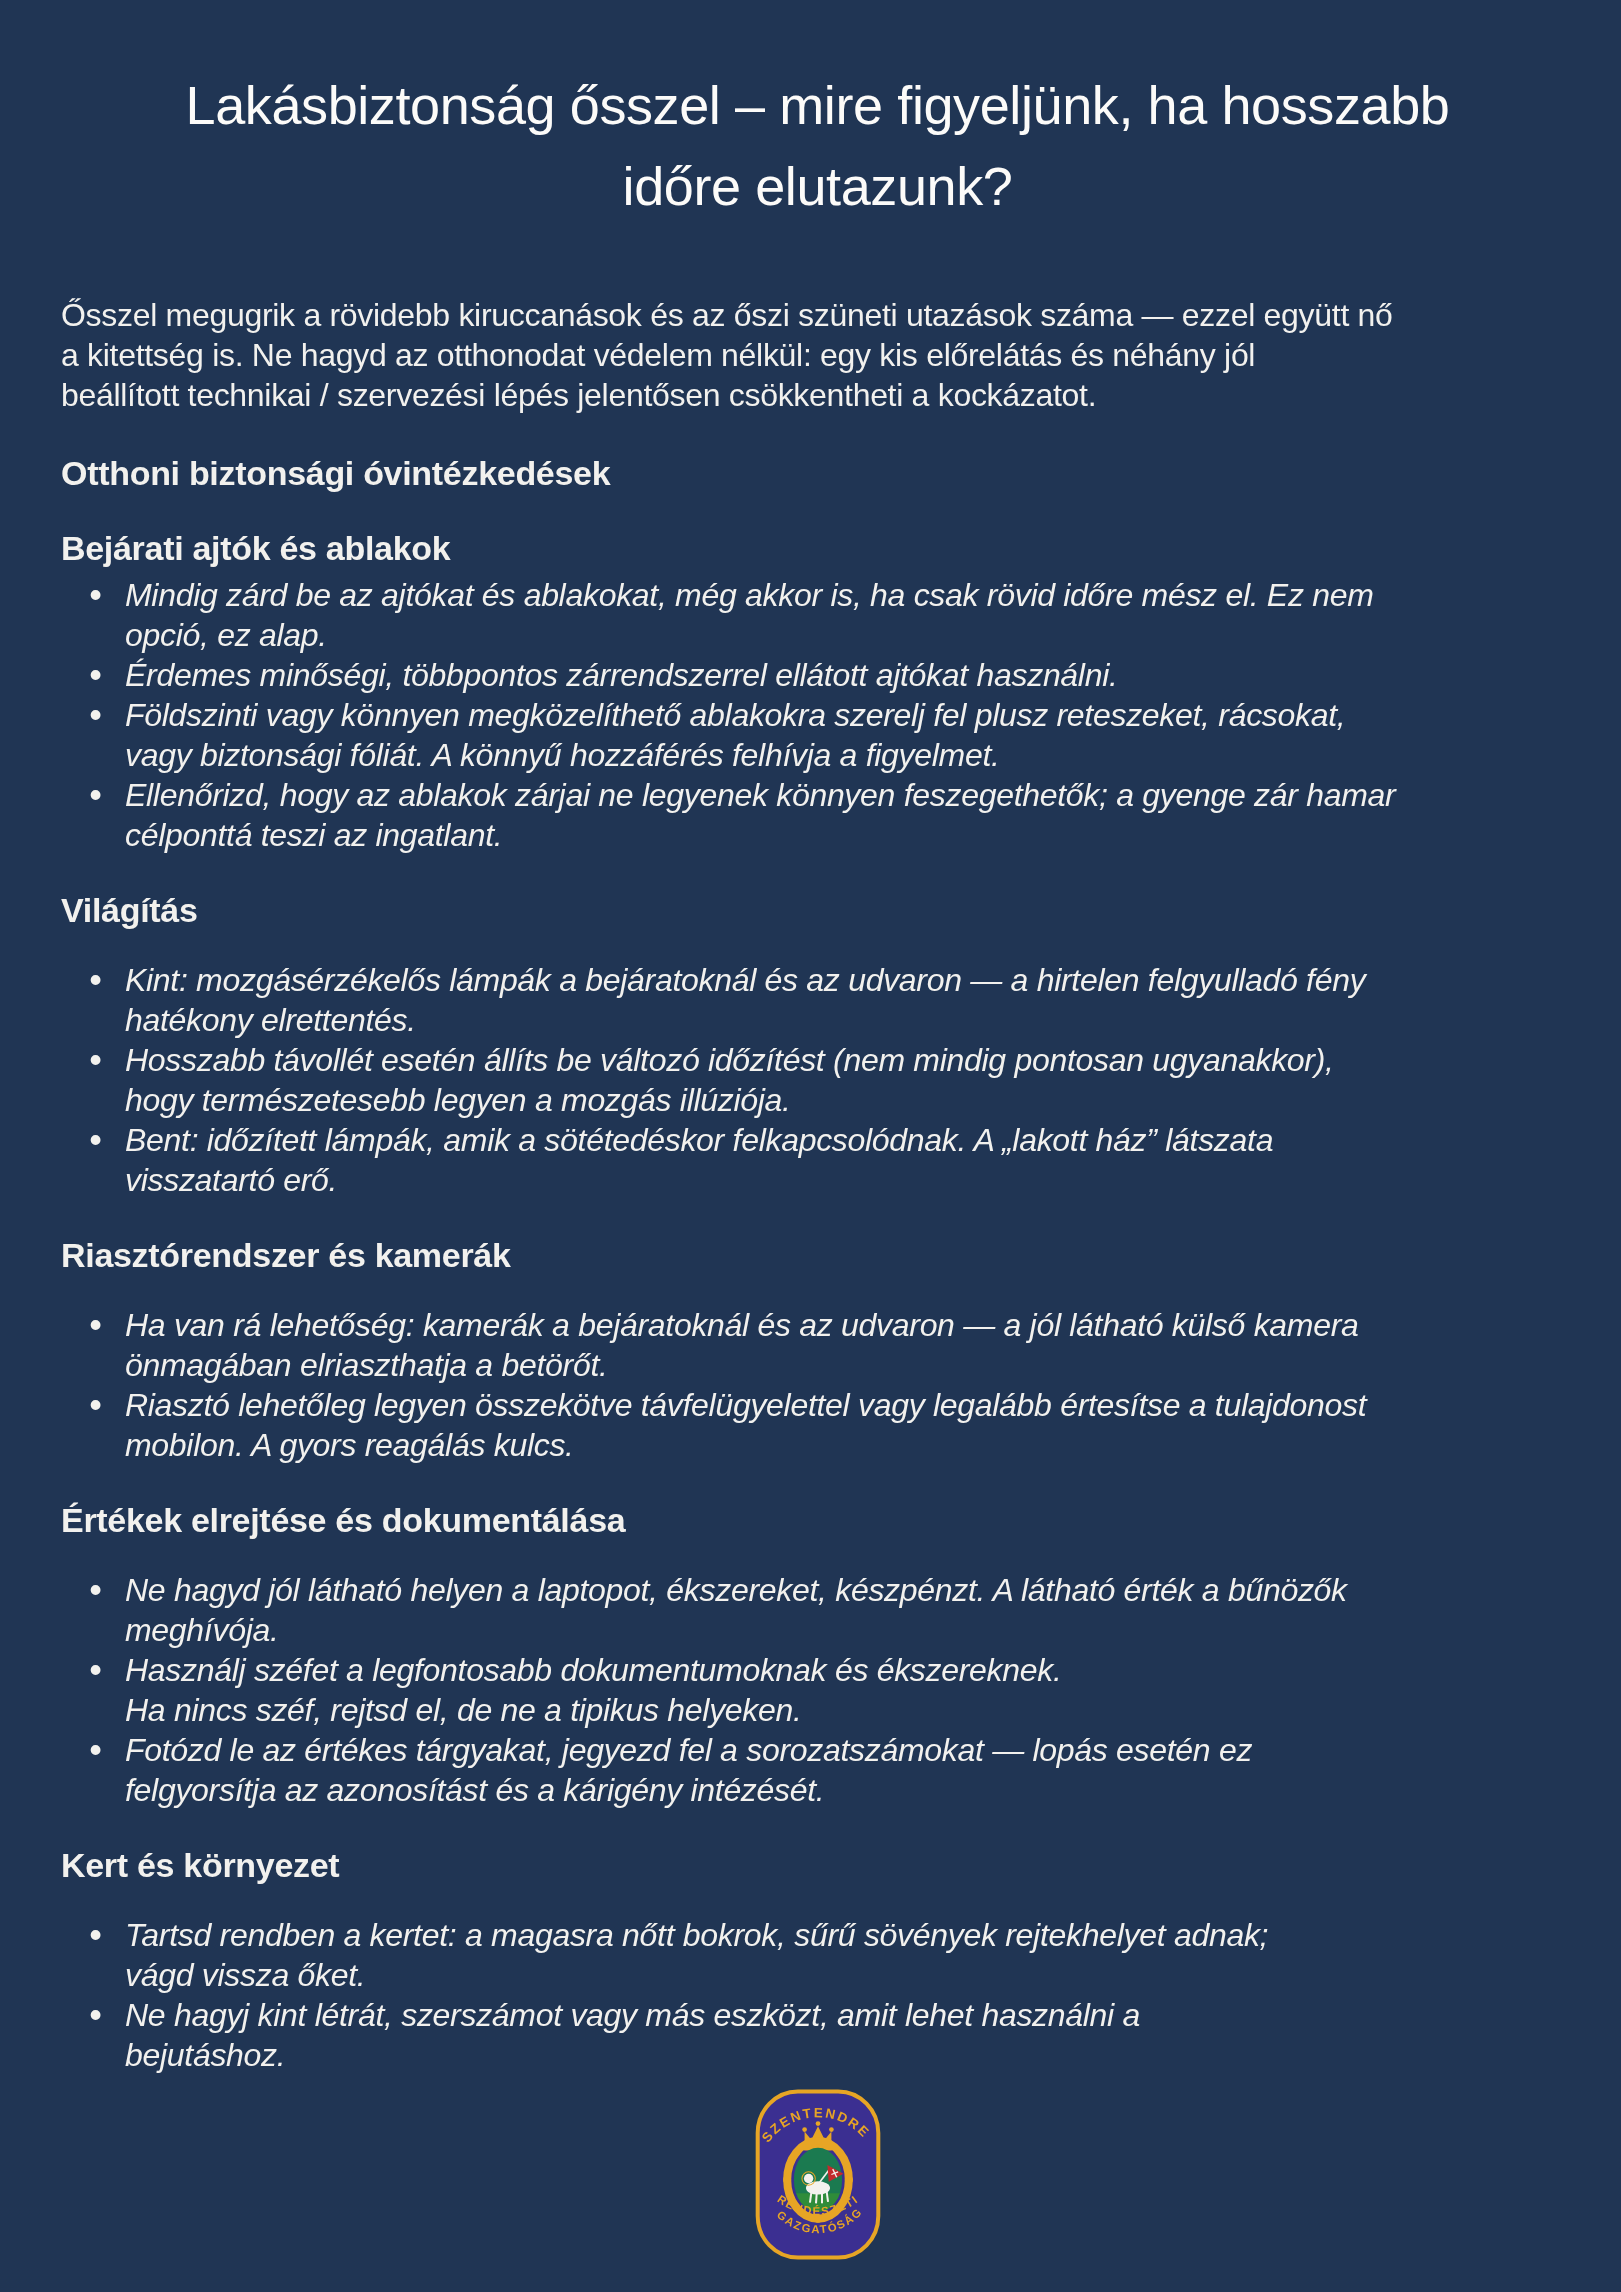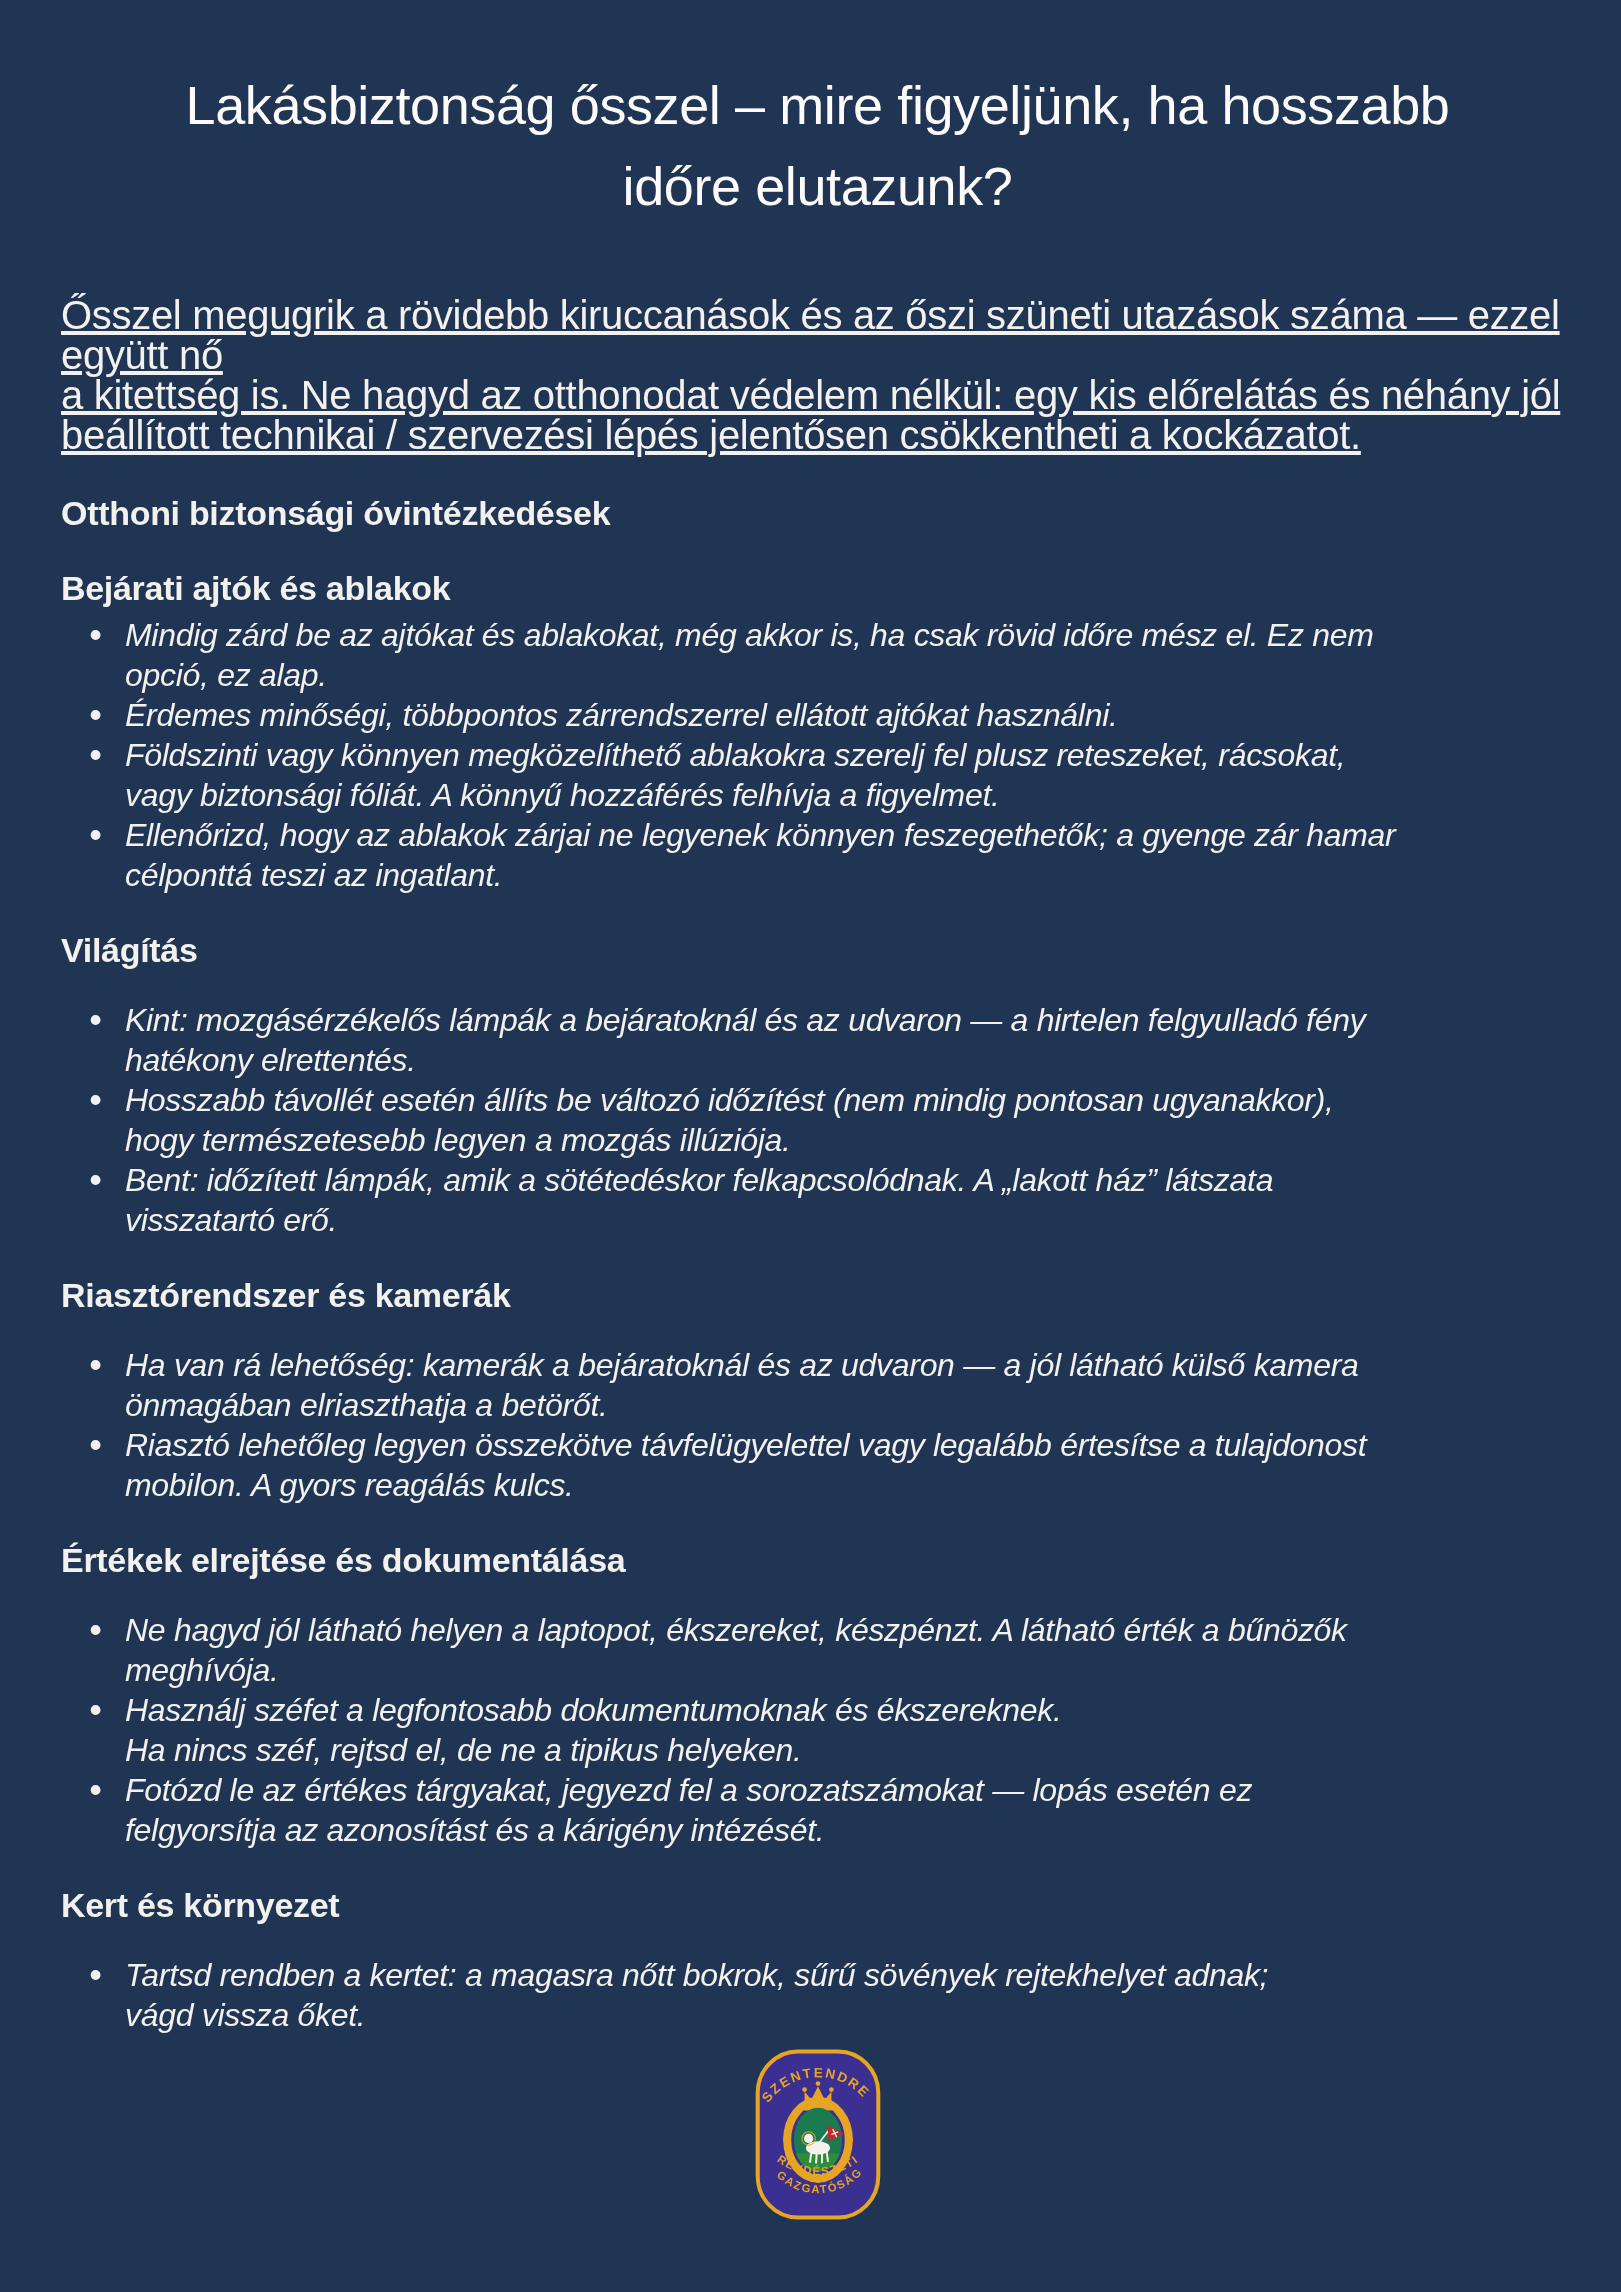--- a/index.html
+++ b/index.html
@@ -32,25 +32,24 @@
     text-align: center;
     font-size: 54px;
     font-weight: 400;
     line-height: 81px;
     letter-spacing: -0.4px;
     color: #fcfbf9;
     white-space: pre-line;
   }
   .intro {
     margin: 68px 0 0 0;
-    font-size: 40px;
+    font-size: 32px;
     line-height: 40px;
     letter-spacing: -0.3px;
     white-space: pre-line;
-    text-decoration: underline;
   }
   .main-heading {
     margin: 39px 0 0 0;
     font-size: 34px;
     font-weight: 700;
     letter-spacing: -0.3px;
   }
   .section-heading {
     margin: 36px 0 0 0;
     font-size: 34px;
@@ -160,20 +159,22 @@
       <li>Fotózd le az értékes tárgyakat, jegyezd fel a sorozatszámokat — lopás esetén ez
 felgyorsítja az azonosítást és a kárigény intézését.</li>
     </ul>
   </section>
 
   <section>
     <h3 class="section-heading">Kert és környezet</h3>
     <ul class="bullets gapped">
       <li>Tartsd rendben a kertet: a magasra nőtt bokrok, sűrű sövények rejtekhelyet adnak;
 vágd vissza őket.</li>
+      <li>Ne hagyj kint létrát, szerszámot vagy más eszközt, amit lehet használni a
+bejutáshoz.</li>
     </ul>
   </section>
 
   <div class="badge-wrap">
     <svg width="134" height="175" viewBox="0 0 200 260" aria-hidden="true">
 
       <rect class="shield" x="10" y="6" width="180" height="248" rx="60" ry="62"></rect>
 
       <defs>
         <path id="arcTop" d="M 30 78 A 90 90 0 0 1 170 78"></path>

